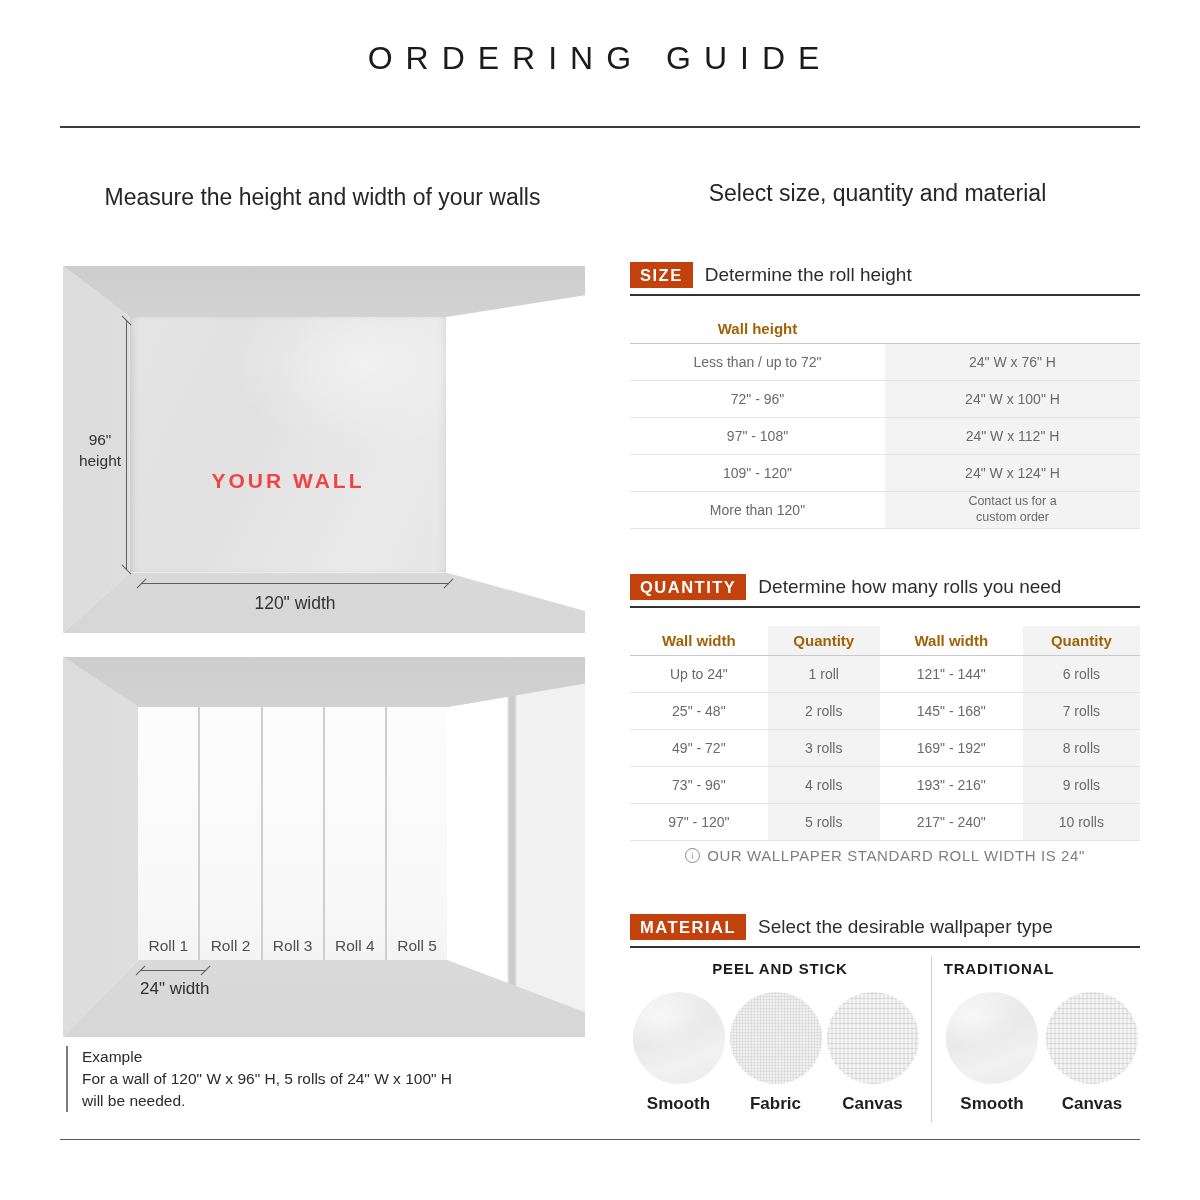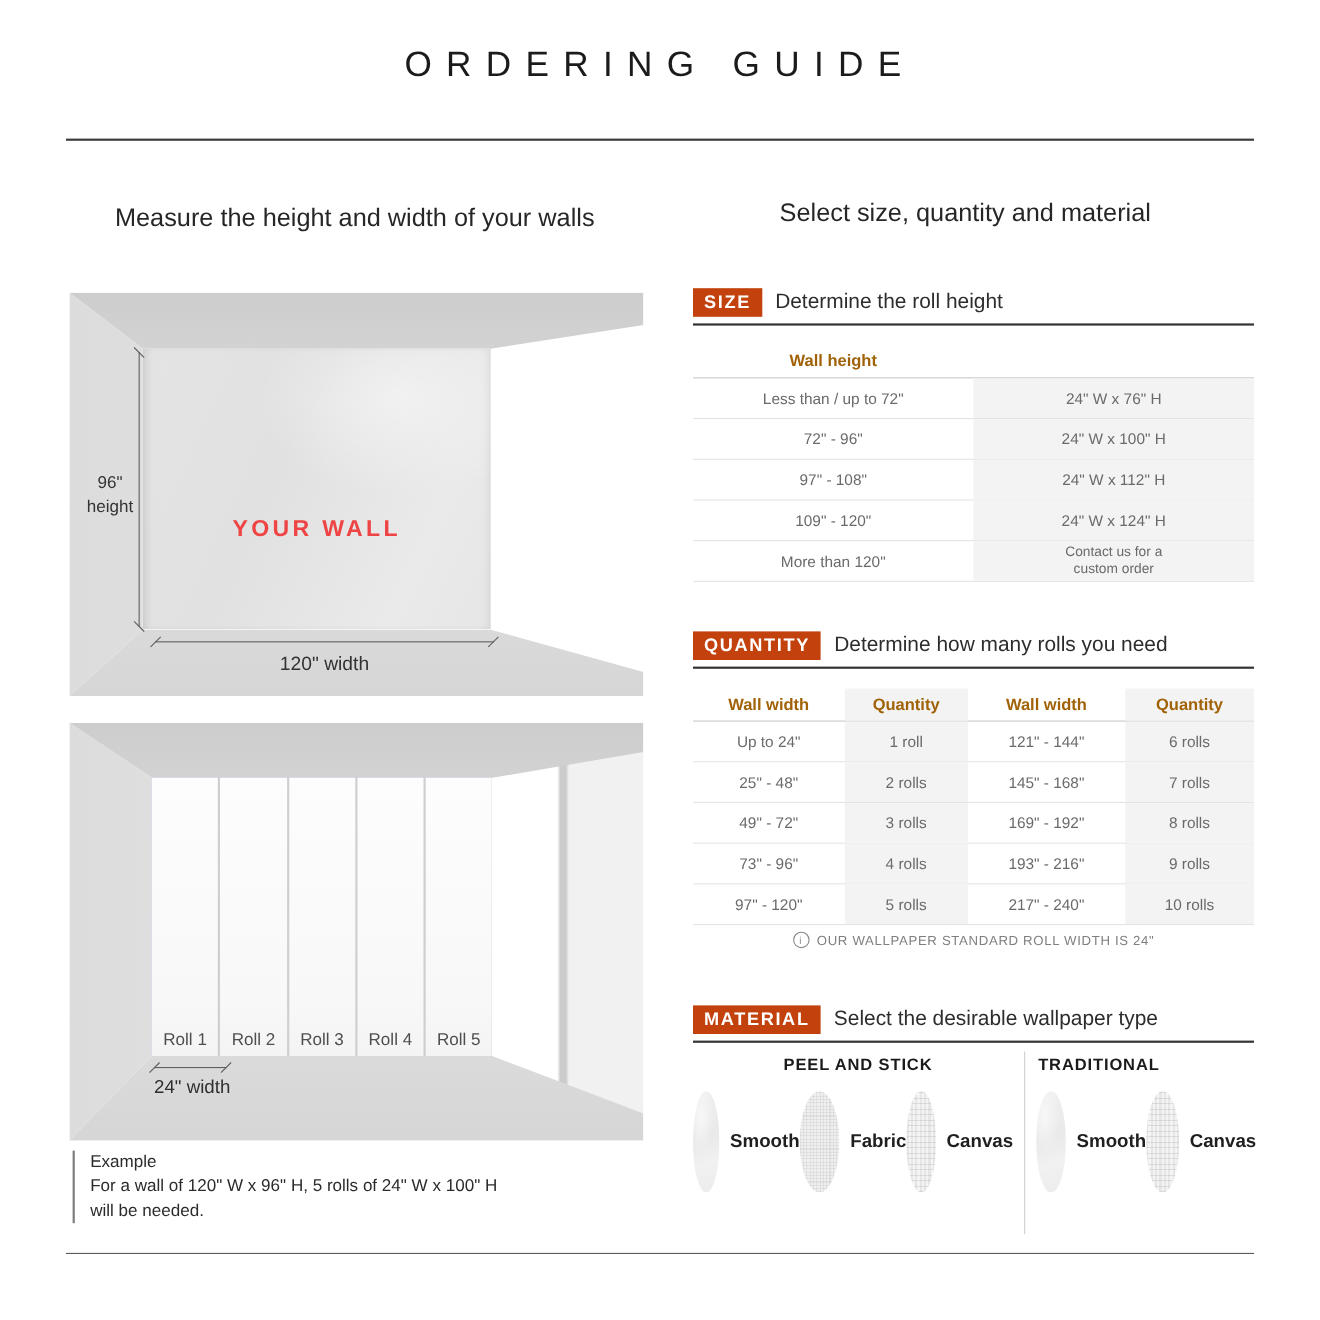--- a/index.html
+++ b/index.html
@@ -101,32 +101,32 @@
   .stripe{background:#f3f3f3;}
   .size-table .c1{width:50%;}
   .size-table .c2{width:50%;}
   .small-cell{font-size:12.5px;line-height:1.25;max-width:130px;margin:0 auto;}
   .qty-table .cw1{width:27%;}
   .qty-table .cq1{width:22%;}
   .qty-table .cw2{width:28%;}
   .qty-table .cq2{width:23%;}
 
   .note{position:absolute;left:630px;top:847px;width:510px;display:flex;gap:7px;
-    align-items:center;justify-content:center;font-size:12px;letter-spacing:.6px;color:#7f7f7f;}
+    align-items:center;justify-content:center;font-size:15px;letter-spacing:.6px;color:#7f7f7f;}
   .info-icon{display:inline-flex;align-items:center;justify-content:center;width:13px;height:13px;
     border:1px solid #8a8a8a;border-radius:50%;font-size:9px;color:#8a8a8a;flex:0 0 auto;}
   .info-icon::before{content:"i";}
 
   
   .mat-group-title{position:absolute;top:960px;text-align:center;font-size:15px;
     font-weight:700;letter-spacing:.8px;color:#1a1a1a;}
   .mg1{left:630px;width:300px;}
   .mg2{left:899px;width:200px;}
   .mat-divider{position:absolute;left:931px;top:956px;width:1px;height:166px;background:#cfcfcf;}
-  .swatch-cell{position:absolute;top:992px;width:97px;display:flex;flex-direction:row;
+  .swatch-cell{position:absolute;top:992px;width:97px;display:flex;flex-direction:column;
     align-items:center;gap:10px;}
   .swatch{width:92px;height:92px;border-radius:50%;}
   .tex-smooth{background:radial-gradient(80% 60% at 30% 25%,#f7f7f7 0%,rgba(247,247,247,0) 60%),
     linear-gradient(160deg,#f0f0f0 0%,#e9e9e9 45%,#f1f1f1 70%,#ececec 100%);}
   .tex-fabric{background-color:#efefef;background-image:
     repeating-linear-gradient(0deg,rgba(110,110,110,.10) 0 1px,rgba(0,0,0,0) 1px 3px),
     repeating-linear-gradient(90deg,rgba(110,110,110,.10) 0 1px,rgba(0,0,0,0) 1px 3px);}
   .tex-canvas{background-color:#f4f4f4;background-image:
     repeating-linear-gradient(0deg,rgba(90,90,90,.14) 0 1px,rgba(0,0,0,0) 1px 5px),
     repeating-linear-gradient(90deg,rgba(90,90,90,.09) 0 2px,rgba(0,0,0,0) 2px 4px);}

